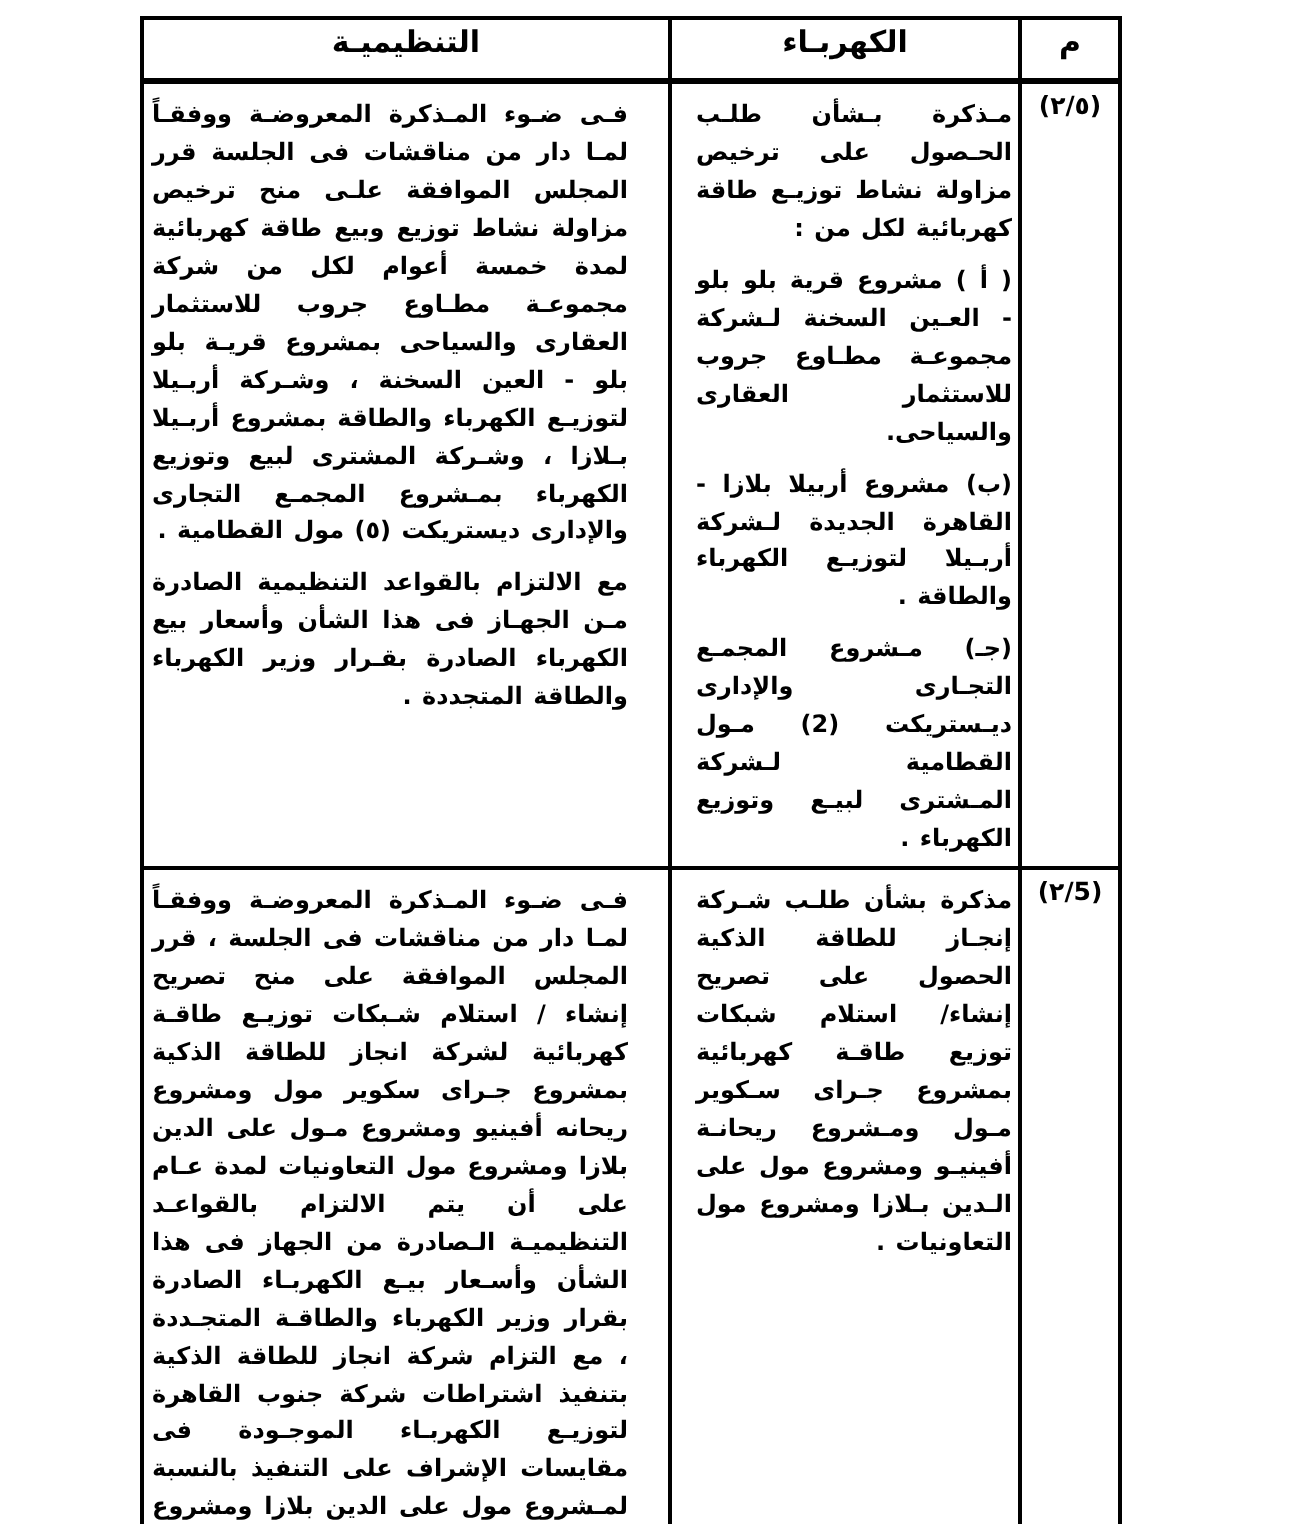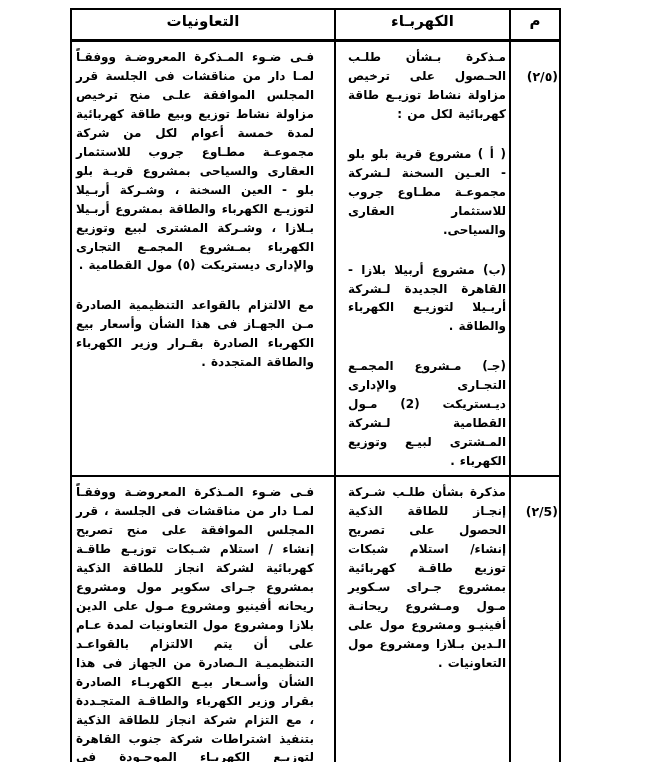--- a/index.html
+++ b/index.html
@@ -37,57 +37,57 @@
     font-weight: bold;
     text-align: center;
     padding: 2px 2px 3px 2px;
     border-bottom-width: 3px;
   }
   col.col-num      { width: 50px;  }
   col.col-subject  { width: 175px; }
   col.col-decision { width: 264px; }
 
   td.cell-num {
-    text-align: right;
-    padding-top: 27px;
+    text-align: center;
+    padding-top: 3px;
     font-size: 12.5px;
     font-weight: bold;
     direction: ltr;
   }
   td.cell-subject  { padding: 6px 3px 4px 12px; }
   td.cell-decision { padding: 6px 20px 4px 4px; }
 
   .doc-table p {
     margin: 0;
     font-size: 12px;
     font-weight: bold;
     line-height: 1.58;
     text-align: justify;
     word-spacing: 1px;
   }
-  .doc-table p + p { margin-top: 21px; }
+  .doc-table p + p { margin-top: 7px; }
 
   tr.row-1 { height: 259px; }
   tr.row-2 { height: 257px; }
   tr.row-3 { height: 161px; }
 </style>
 </head>
 <body>
 
 <table class="doc-table">
   <colgroup>
     <col class="col-num">
     <col class="col-subject">
     <col class="col-decision">
   </colgroup>
   <thead>
     <tr>
       <th>م</th>
       <th>الكهربـاء</th>
-      <th>التعاونيات</th>
+      <th>التنظيميـة</th>
     </tr>
   </thead>
   <tbody>
     <tr class="row-1">
       <td class="cell-num">(٢/٥)</td>
       <td class="cell-subject">
           <p>مـذكرة بـشأن طلـب الحـصول على ترخيص مزاولة نشاط توزيـع طاقة كهربائية لكل من :</p>
           <p>( أ ) مشروع قرية بلو بلو - العـين السخنة لـشركة مجموعـة مطـاوع جروب للاستثمار العقارى والسياحى.</p>
           <p>(ب) مشروع أربيلا بلازا - القاهرة الجديدة لـشركة أربـيلا لتوزيـع الكهرباء والطاقة .</p>
           <p>(جـ) مـشروع المجمـع التجـارى والإدارى ديـستريكت (2) مـول القطامية لـشركة المـشترى لبيـع وتوزيع الكهرباء .</p>

